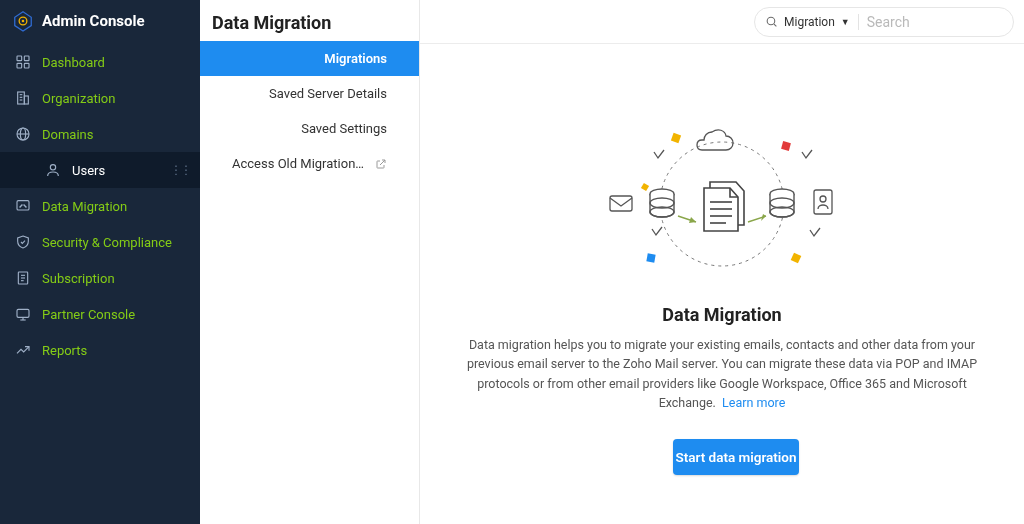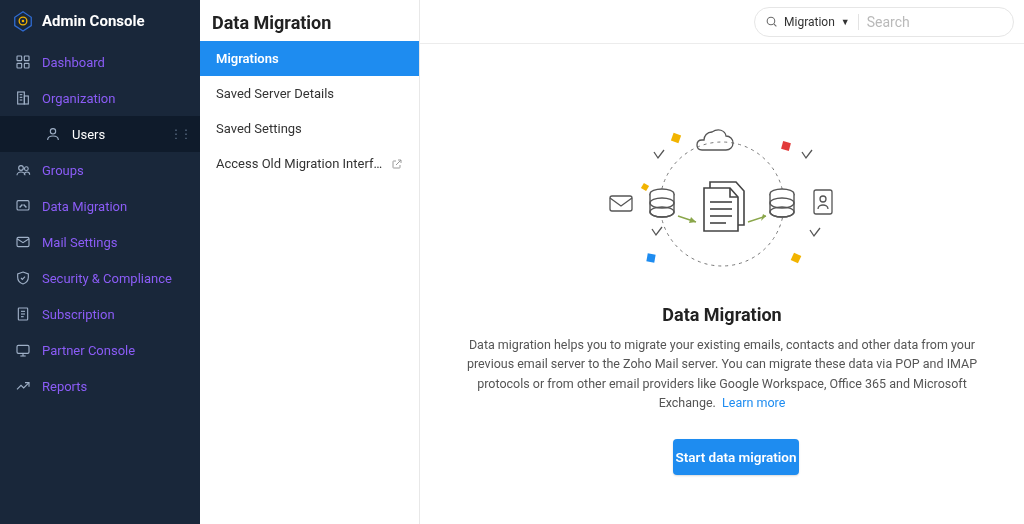--- a/index.html
+++ b/index.html
@@ -4,30 +4,30 @@
 <style>
   *{box-sizing:border-box;margin:0;padding:0;font-family:-apple-system,BlinkMacSystemFont,"Segoe UI",Roboto,Helvetica,Arial,sans-serif;}
   body{width:1024px;height:524px;overflow:hidden;background:#fff;color:#111;}
   .app{display:flex;width:100%;height:100%;}
   
   .sidebar{width:200px;flex:0 0 200px;background:#19273a;color:#cfd6e0;display:flex;flex-direction:column;}
   .brand{display:flex;align-items:center;gap:8px;padding:10px 3px 8px 12px;color:#fff;}
   .brand-icon{width:22px;height:22px;display:flex;align-items:center;justify-content:center;}
   .brand-title{font-size:15px;font-weight:700;color:#fff;}
   .nav{display:flex;flex-direction:column;padding-top:4px;}
-  .nav-item{display:flex;align-items:center;gap:10px;padding:9px 14px;font-size:13px;color:#8b5cf6;cursor:pointer;position:relative;}
+  .nav-item{display:flex;align-items:center;gap:10px;padding:9px 14px;font-size:13px;color:#84cc16;cursor:pointer;position:relative;}
   .nav-item.active{background:#0f1b2b;color:#fff;padding-left:44px;}
   .nav-item .icon{width:18px;height:18px;display:flex;align-items:center;justify-content:center;color:#9fb0c7;flex:0 0 18px;}
   .nav-item.active .icon{color:#9fb0c7;}
   .nav-item .handle{position:absolute;right:10px;top:50%;transform:translateY(-50%);color:#5f718a;font-size:12px;letter-spacing:-2px;}
   
   .subpanel{width:220px;flex:0 0 220px;background:#fff;border-right:1px solid #e8e8e8;display:flex;flex-direction:column;}
   .subpanel-header{padding:12px 16px 8px 12px;font-size:18px;font-weight:700;color:#222;display:flex;align-items:center;}
   .subnav{display:flex;flex-direction:column;}
-  .subnav-item{padding:10px 16px;font-size:13px;color:#333;cursor:pointer;display:flex;align-items:center;justify-content:flex-start;gap:8px;}
+  .subnav-item{padding:10px 32px;font-size:13px;color:#333;cursor:pointer;display:flex;align-items:center;justify-content:flex-end;gap:8px;}
   .subnav-item.active{background:#1e8cf0;color:#fff;font-weight:600;}
   .subnav-item .ext{color:#9a9a9a;}
   .subnav-item .label{white-space:nowrap;overflow:hidden;text-overflow:ellipsis;}
   
   .main{flex:1;display:flex;flex-direction:column;background:#fff;}
   .topbar{height:44px;border-bottom:1px solid #ececec;display:flex;align-items:center;justify-content:flex-end;padding:0 10px;gap:0;}
   .searchbox{display:flex;align-items:center;border:1px solid #e6e6e6;border-radius:18px;height:30px;padding:0 10px;background:#fff;min-width:260px;}
   .searchbox .scope{display:flex;align-items:center;gap:6px;color:#333;font-size:12px;cursor:pointer;}
   .searchbox .scope .caret{font-size:9px;color:#333;}
   .divider{width:1px;height:16px;background:#e3e3e3;margin:0 8px;}
@@ -75,61 +75,51 @@
             <svg width="16" height="16" viewBox="0 0 24 24" fill="none" stroke="currentColor" stroke-width="1.7">
               <rect x="4" y="3" width="10" height="18"></rect>
               <rect x="14" y="9" width="6" height="12"></rect>
               <line x1="7" y1="7" x2="11" y2="7"></line>
               <line x1="7" y1="11" x2="11" y2="11"></line>
               <line x1="7" y1="15" x2="11" y2="15"></line>
             </svg>
           </span>
         <span>Organization</span>
       </div>
+      <div class="nav-item">
+        <span class="icon">
+            <svg width="16" height="16" viewBox="0 0 24 24" fill="none" stroke="currentColor" stroke-width="1.7">
+              <circle cx="12" cy="12" r="9"></circle>
+              <ellipse cx="12" cy="12" rx="4" ry="9"></ellipse>
+              <line x1="3" y1="12" x2="21" y2="12"></line>
+            </svg>
+          </span>
+        <span>Domains</span>
+      </div>
       <div class="nav-item active">
         <span class="icon">
             <svg width="16" height="16" viewBox="0 0 24 24" fill="none" stroke="currentColor" stroke-width="1.7">
               <circle cx="12" cy="8" r="4"></circle>
               <path d="M4 21c0-4 4-6 8-6s8 2 8 6"></path>
             </svg>
           </span>
         <span>Users</span>
         <span class="handle">⋮⋮</span>
-      </div>
-      <div class="nav-item">
-        <span class="icon">
-            <svg width="16" height="16" viewBox="0 0 24 24" fill="none" stroke="currentColor" stroke-width="1.7">
-              <circle cx="9" cy="9" r="3.5"></circle>
-              <circle cx="17" cy="10" r="2.8"></circle>
-              <path d="M3 20c0-3 3-5 6-5s6 2 6 5"></path>
-              <path d="M14 19c0-2.5 2-4 4-4s4 1.5 4 4"></path>
-            </svg>
-          </span>
-        <span>Groups</span>
       </div>
       <div class="nav-item">
         <span class="icon">
             <svg width="16" height="16" viewBox="0 0 24 24" fill="none" stroke="currentColor" stroke-width="1.7">
               <rect x="3" y="4" width="18" height="14" rx="2"></rect>
               <polyline points="7,14 11,10 7,14"></polyline>
               <polyline points="13,10 17,14 13,10"></polyline>
               <line x1="7" y1="14" x2="11" y2="10"></line>
               <line x1="13" y1="10" x2="17" y2="14"></line>
             </svg>
           </span>
         <span>Data Migration</span>
-      </div>
-      <div class="nav-item">
-        <span class="icon">
-            <svg width="16" height="16" viewBox="0 0 24 24" fill="none" stroke="currentColor" stroke-width="1.7">
-              <rect x="3" y="5" width="18" height="14" rx="2"></rect>
-              <polyline points="3,7 12,13 21,7"></polyline>
-            </svg>
-          </span>
-        <span>Mail Settings</span>
       </div>
       <div class="nav-item">
         <span class="icon">
             <svg width="16" height="16" viewBox="0 0 24 24" fill="none" stroke="currentColor" stroke-width="1.7">
               <path d="M12 3l8 3v5c0 5-3.5 8.5-8 10-4.5-1.5-8-5-8-10V6l8-3z"></path>
               <polyline points="9,12 11,14 15,10"></polyline>
             </svg>
           </span>
         <span>Security &amp; Compliance</span>
       </div>

